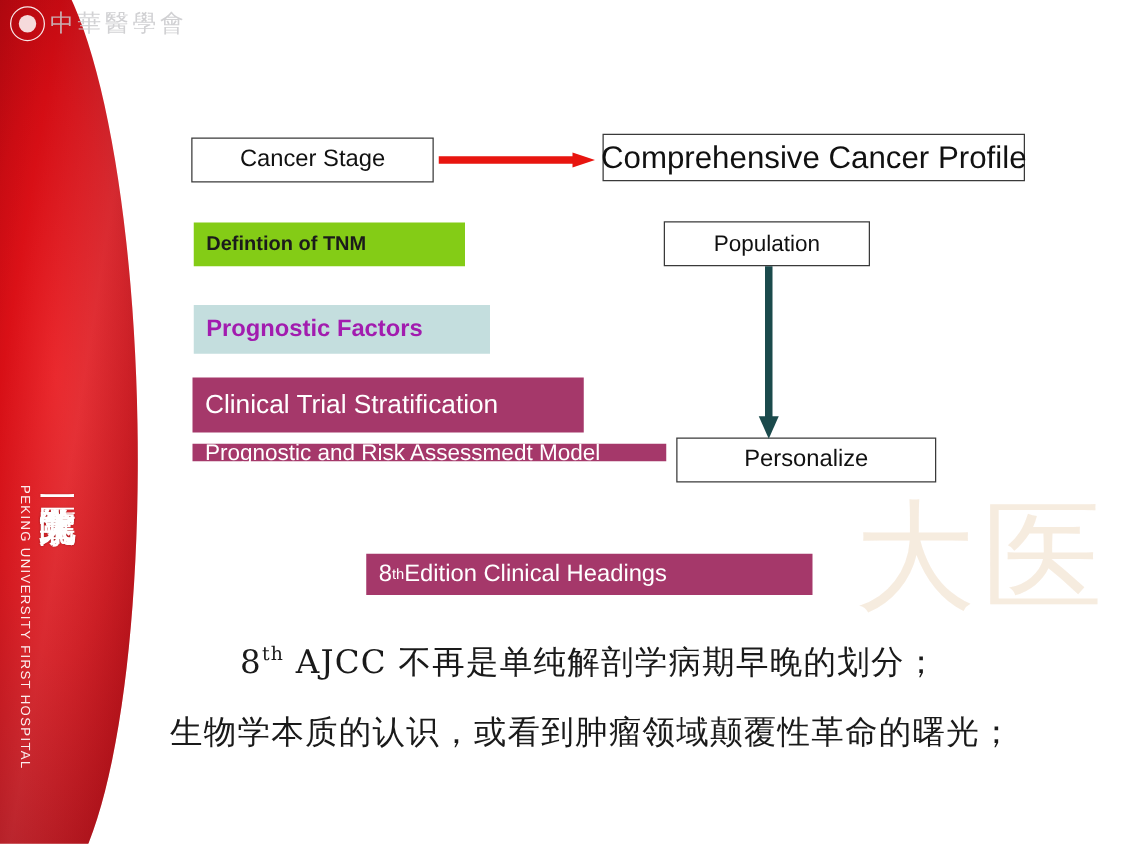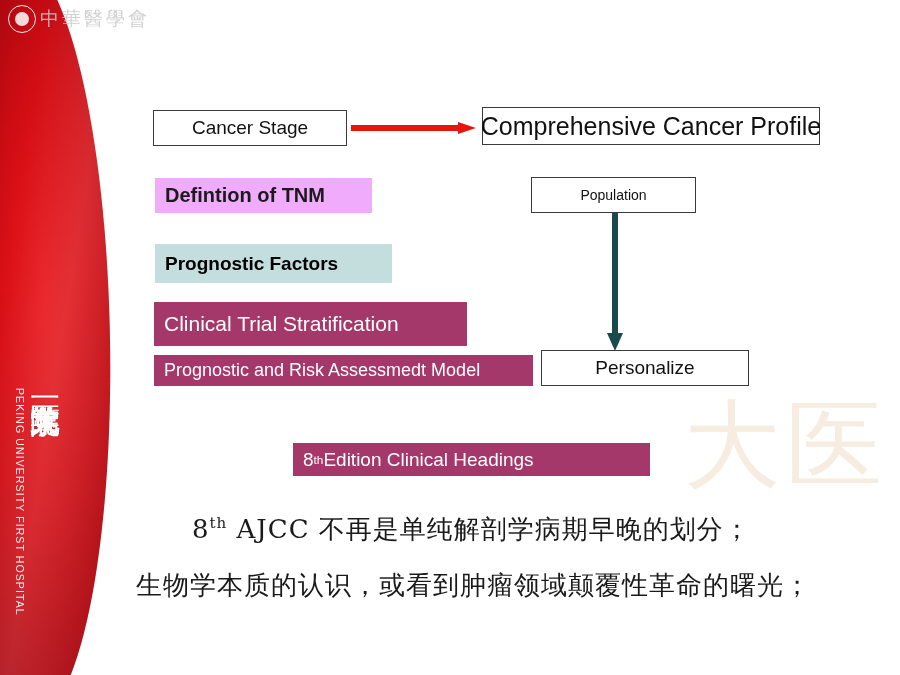--- a/index.html
+++ b/index.html
@@ -181,31 +181,31 @@
     justify-content: center;
   }
   .box.filled {
     border: none;
     padding-left: 10px;
     justify-content: flex-start;
   }
 
   .b-cancer-stage   { left:153px; top:110px; width:194px; height:36px; font-size:19px; }
   .b-profile        { left:482px; top:107px; width:338px; height:38px; font-size:25px; }
-  .b-population     { left:531px; top:177px; width:165px; height:36px; font-size:14px; }
+  .b-population     { left:531px; top:177px; width:165px; height:36px; font-size:18px; }
   .b-personalize    { left:541px; top:350px; width:208px; height:36px; font-size:19px; }
 
-  .b-tnm            { left:155px; top:178px; width:217px; height:35px; font-size:20px;
-                      background:#f0abfc; color:#1b1b1b; font-weight:600; }
+  .b-tnm            { left:155px; top:178px; width:217px; height:35px; font-size:16px;
+                      background:#84cc16; color:#1b1b1b; font-weight:600; }
   .b-prognostic     { left:155px; top:244px; width:237px; height:39px; font-size:19px;
-                      background:#C4DEDE; color:#000000; font-weight:700;
+                      background:#C4DEDE; color:#a21caf; font-weight:700;
                       border:1px solid #8fb0b0; padding-left:16px; box-sizing:border-box; }
   .b-clinical       { left:154px; top:302px; width:313px; height:44px; font-size:21px;
                       background:#A5386A; color:#ffffff; font-weight:500; }
-  .b-risk           { left:154px; top:355px; width:379px; height:31px; font-size:18px;
+  .b-risk           { left:154px; top:355px; width:379px; height:14px; font-size:18px;
                       background:#A5386A; color:#ffffff; font-weight:500; }
   .b-chapter        { left:293px; top:443px; width:357px; height:33px; font-size:19px;
                       background:#A5386A; color:#ffffff; font-weight:500;
                       justify-content:center; padding-left:0; }
 
   .sup { font-size: .62em; vertical-align: super; }
 
   
   .arrow-h {
     position: absolute;

